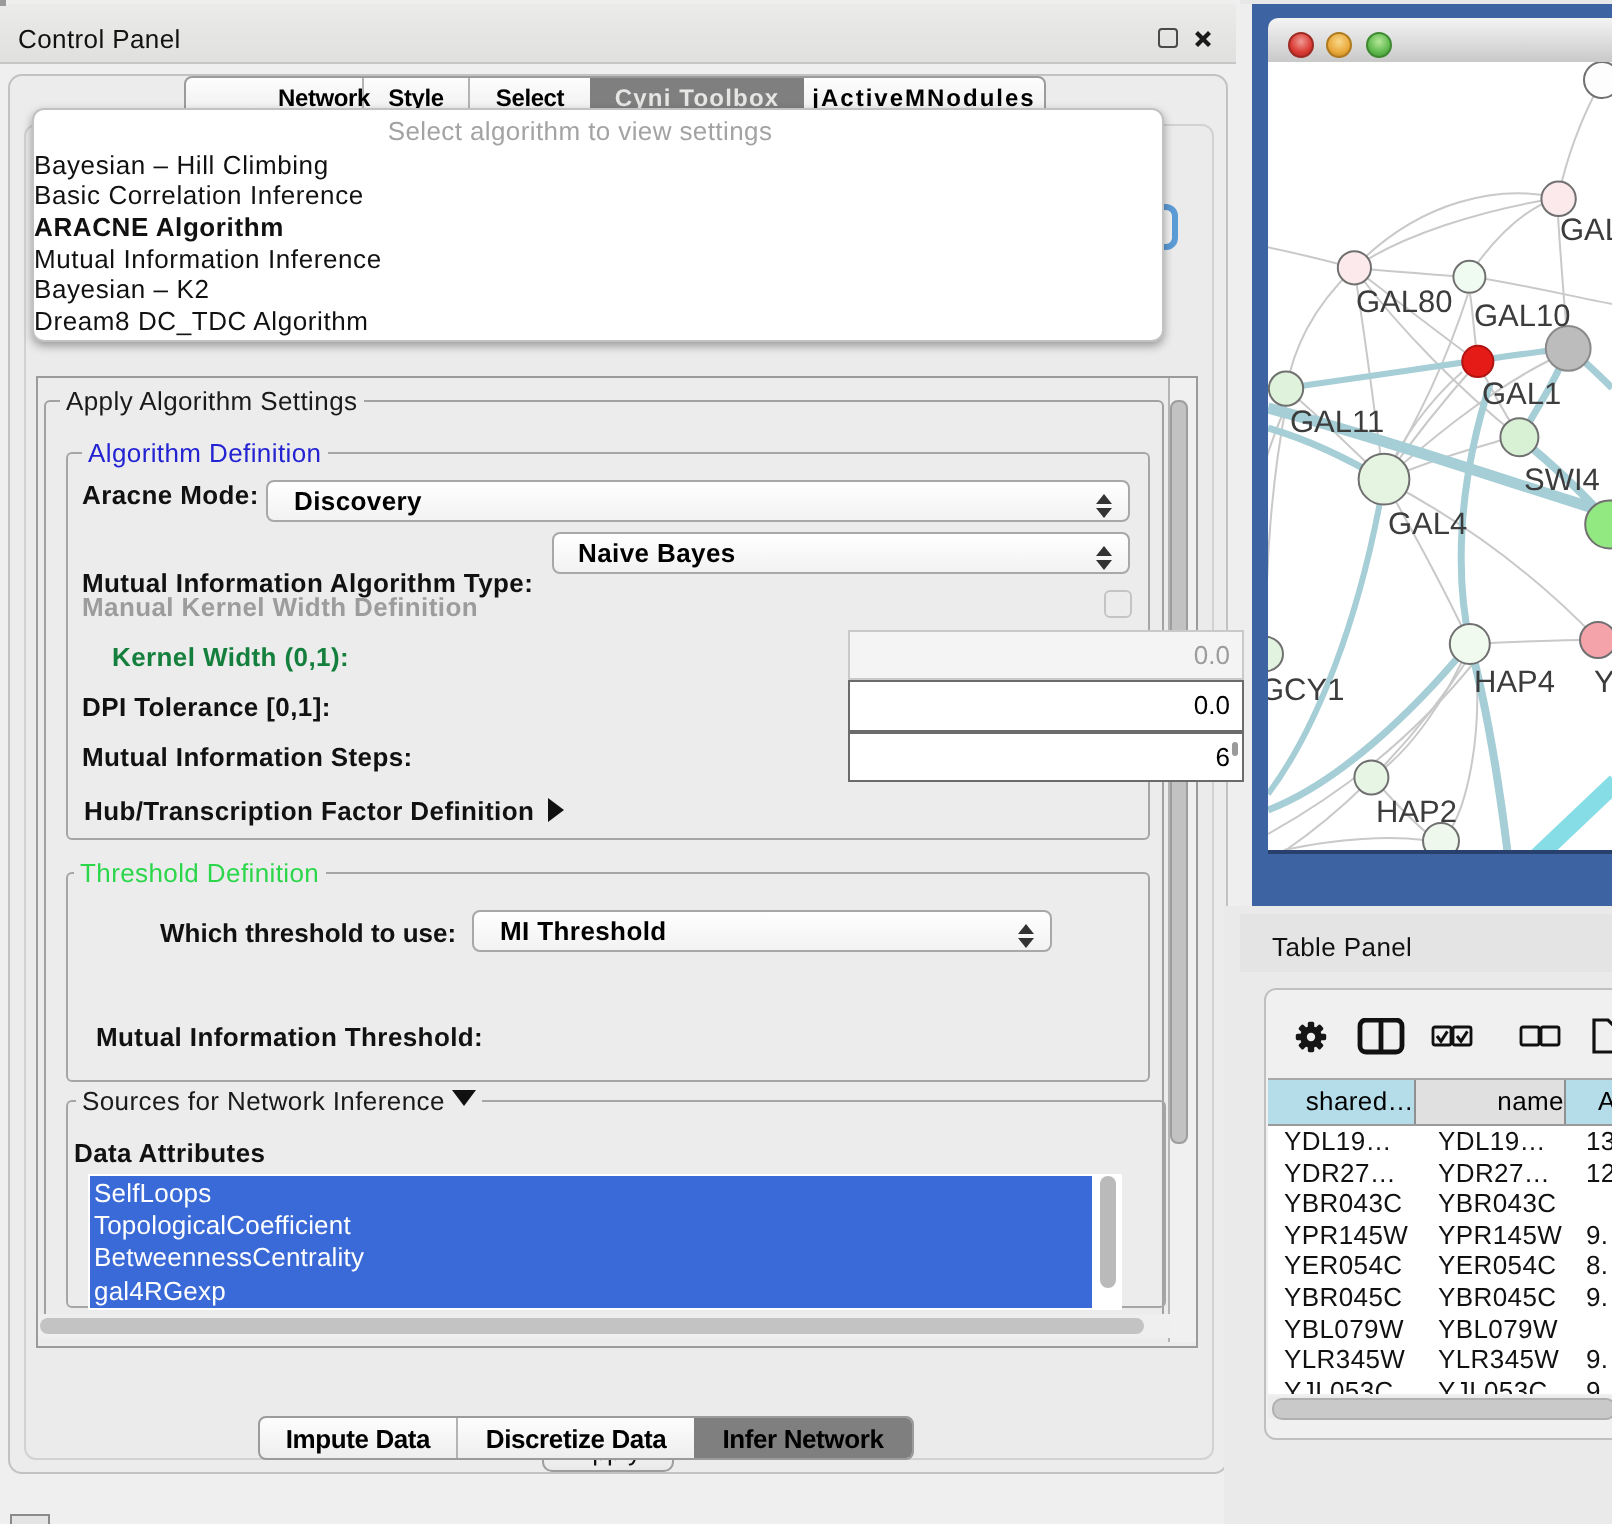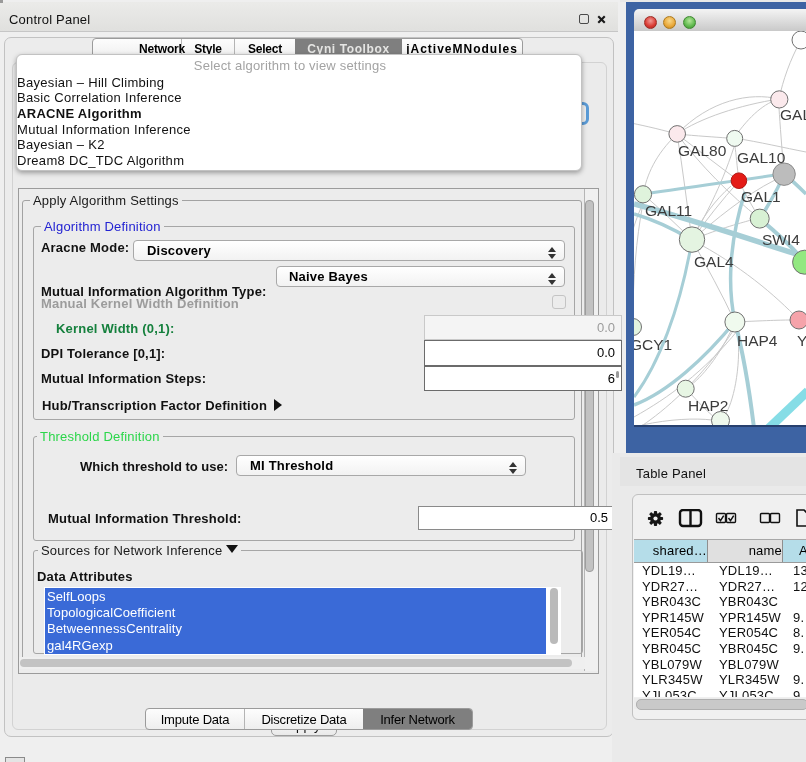--- a/index.html
+++ b/index.html
@@ -102,41 +102,40 @@
   <div class="group" style="left:33px;top:436px;width:540px;height:103px;">
     <div class="gtitle" style="left:3px;color:#2bd64a;">Threshold Definition</div>
   </div>
   <div class="abs lbl b" style="left:80px;top:459px;letter-spacing:0;">Which threshold to use:</div>
   <div class="combo" style="left:236px;top:455px;width:288px;height:19px;">
     <span class="ct" style="left:13px;top:2px;">MI Threshold</span>
       <span class="spin"></span>
     </div>
 
   <div class="abs lbl b" style="left:48px;top:511px;">Mutual Information Threshold:</div>
-  <div class="field" style="left:418px;top:506px;width:141px;height:22px;border-color:#8a8a8a;line-height:22px;">0.5</div>
 
   <div class="group" style="left:33px;top:550px;width:548px;height:102px;">
     <div class="gtitle" style="left:4px;color:#1a1a1a;">Sources for Network Inference <span style="display:inline-block;width:0;height:0;border-left:6px solid transparent;border-right:6px solid transparent;border-top:8px solid #111;vertical-align:2px;"></span></div>
   </div>
   <div class="abs lbl b" style="left:37px;top:569px;">Data Attributes</div>
   <div class="abs" style="left:44px;top:587px;width:517px;height:68px;background:#fff;"></div>
   <div class="abs" style="left:44.5px;top:587.5px;width:501px;height:66.5px;background:#3a6ad7;"></div>
   <div class="abs" style="left:47px;top:589px;color:#fff;font-size:13px;letter-spacing:0.1px;line-height:16.2px;">
     SelfLoops<br>TopologicalCoefficient<br>BetweennessCentrality<br>gal4RGexp</div>
   <div class="abs" style="left:549.5px;top:588px;width:8.5px;height:56px;background:#bababa;border-radius:5px;"></div>
 
   <div class="abs" style="left:19px;top:657px;width:566px;height:12px;background:#efefef;"></div>
   <div class="abs" style="left:20px;top:658.5px;width:552px;height:8px;background:#c3c3c3;border-radius:5px;"></div>
 
   <div class="abs" style="left:271px;top:675.5px;width:64px;height:18px;border:1px solid #9d9d9d;border-radius:5px;
        background:linear-gradient(#ffffff,#e9e9e9);text-align:center;font-size:13px;
        letter-spacing:0.2px;line-height:18px;color:#111;margin-top:40px;">Apply</div>
 
-  <div class="abs" style="left:145px;top:708px;width:326px;height:20px;border:1px solid #9b9b9b;border-radius:4px;
-       overflow:hidden;display:flex;background:linear-gradient(#fdfdfd,#eeeeee);font-size:13px;font-weight:normal;letter-spacing:-0.2px;">
+  <div class="abs" style="left:129px;top:708px;width:326px;height:20px;border:1px solid #9b9b9b;border-radius:4px;
+       overflow:hidden;display:flex;background:linear-gradient(#fdfdfd,#eeeeee);font-size:13px;font-weight:bold;letter-spacing:-0.2px;">
     <div style="width:98px;display:flex;align-items:center;justify-content:center;border-right:1px solid #b4b4b4;">Impute Data</div>
     <div style="width:118px;display:flex;align-items:center;justify-content:center;">Discretize Data</div>
     <div style="flex:1;display:flex;align-items:center;justify-content:center;background:#7f7f7f;color:#000000;">Infer Network</div>
   </div>
 
   <div class="abs" style="left:5px;top:757px;width:18px;height:14px;border:1.5px solid #8a8a8a;background:#e4e4e4;"></div>
 
   <div class="abs" style="left:575px;top:102px;width:8px;height:17px;border:3px solid #5b9bd6;border-radius:6px;background:#f0f0f0;"></div>
 
   <div class="abs" style="left:16px;top:54px;width:564px;height:115px;background:#fff;

